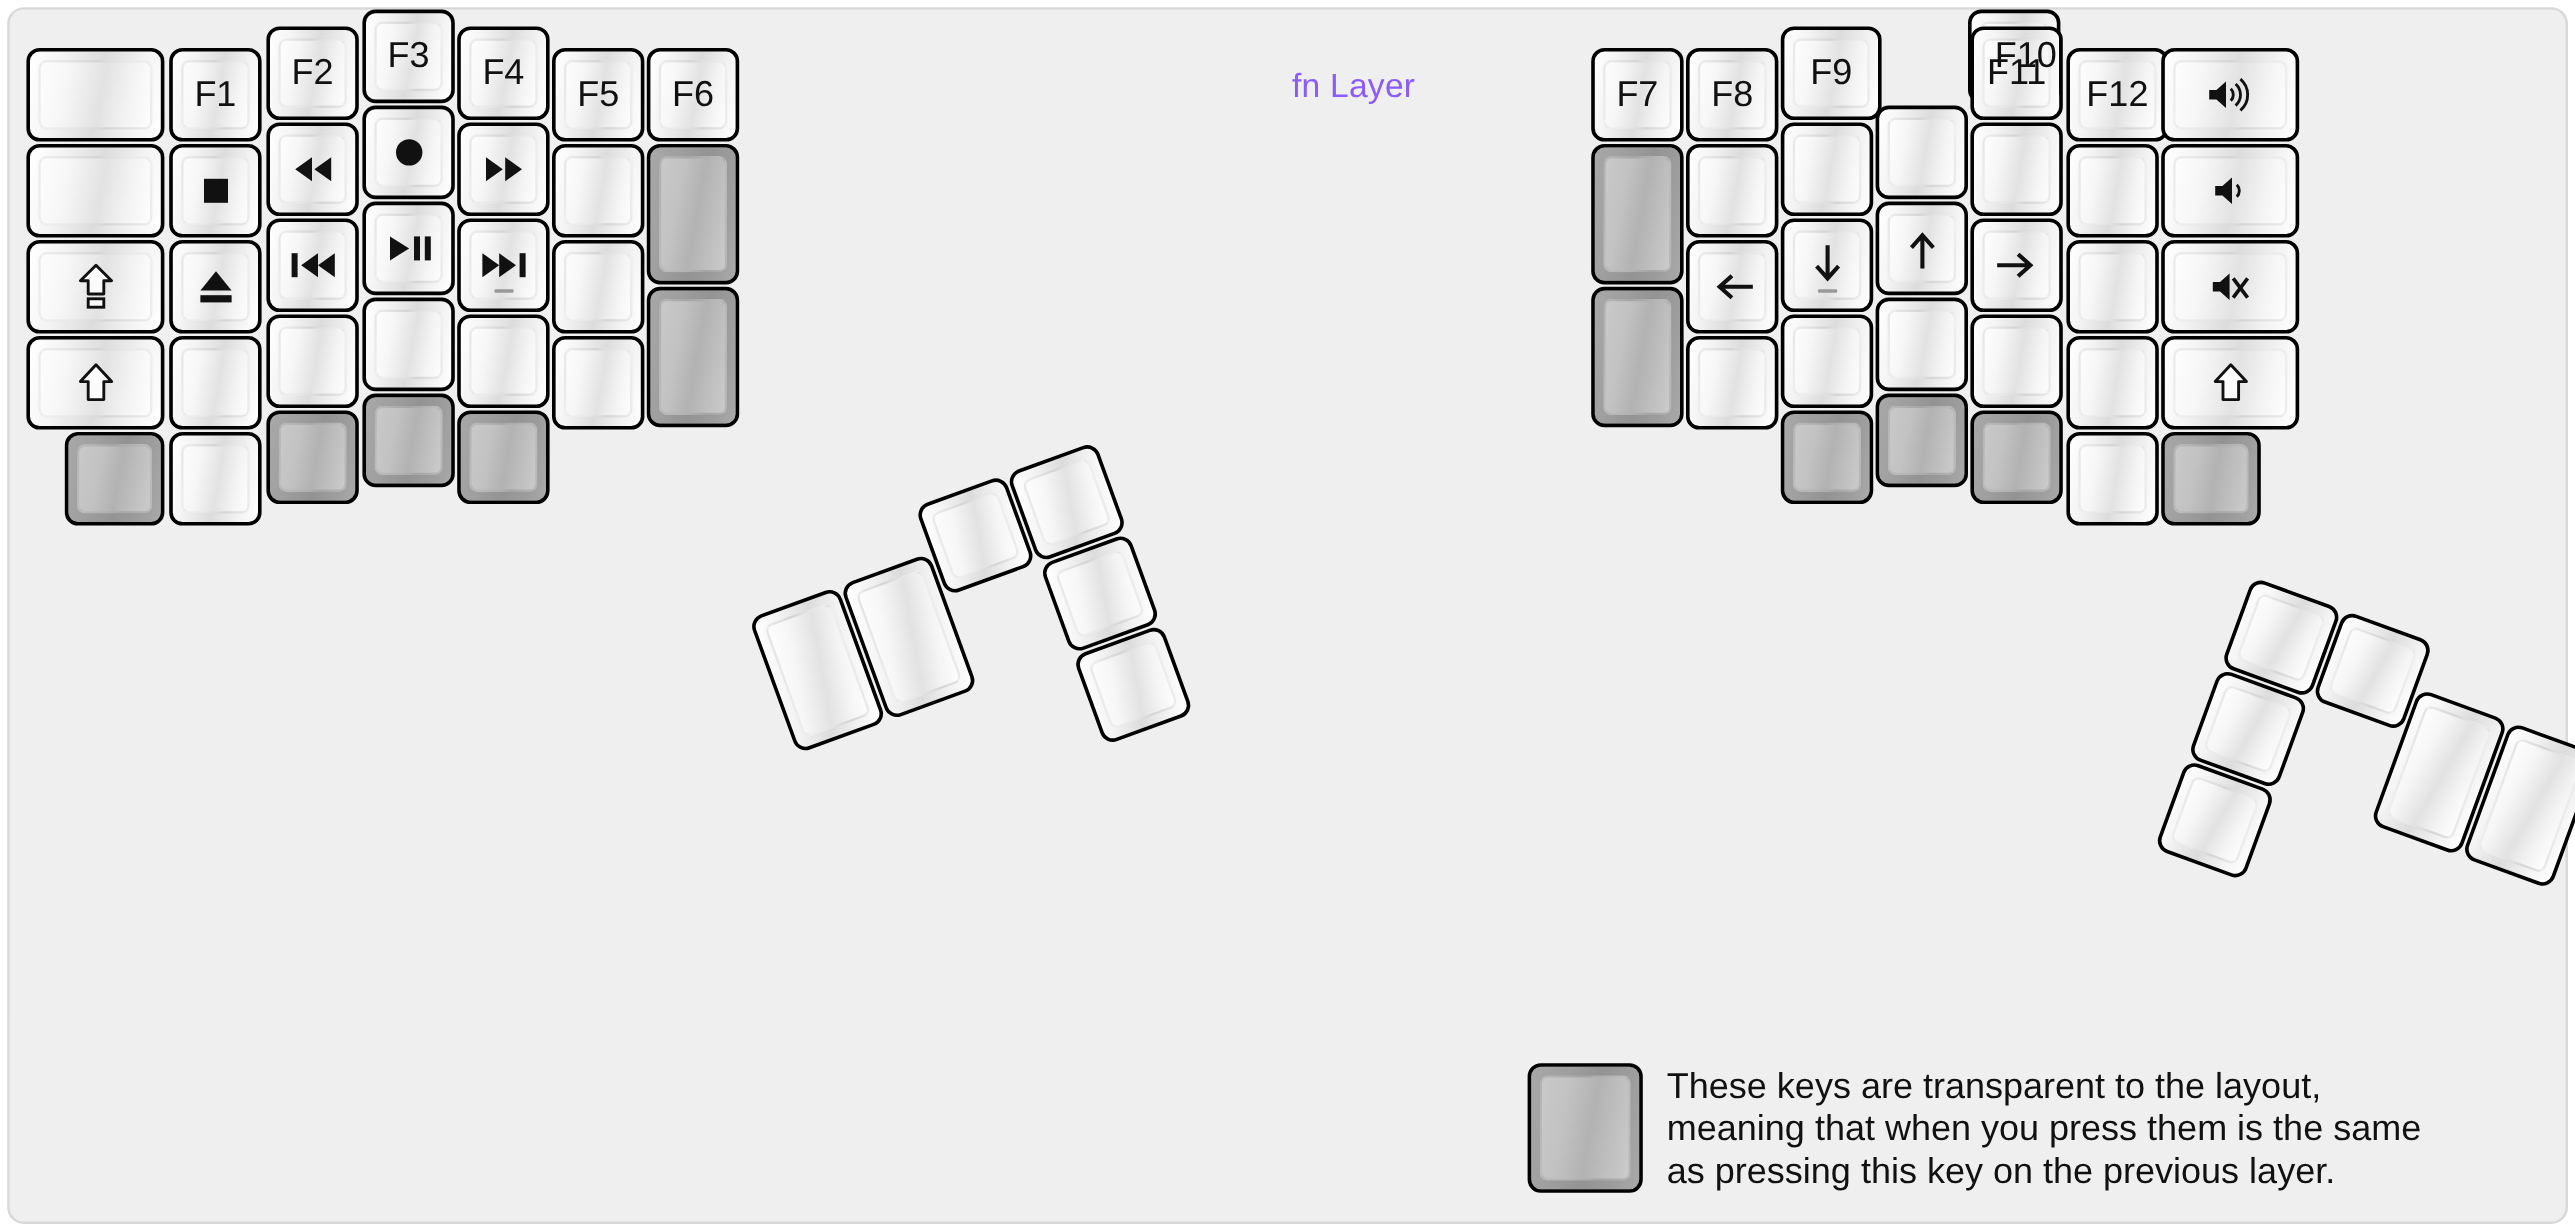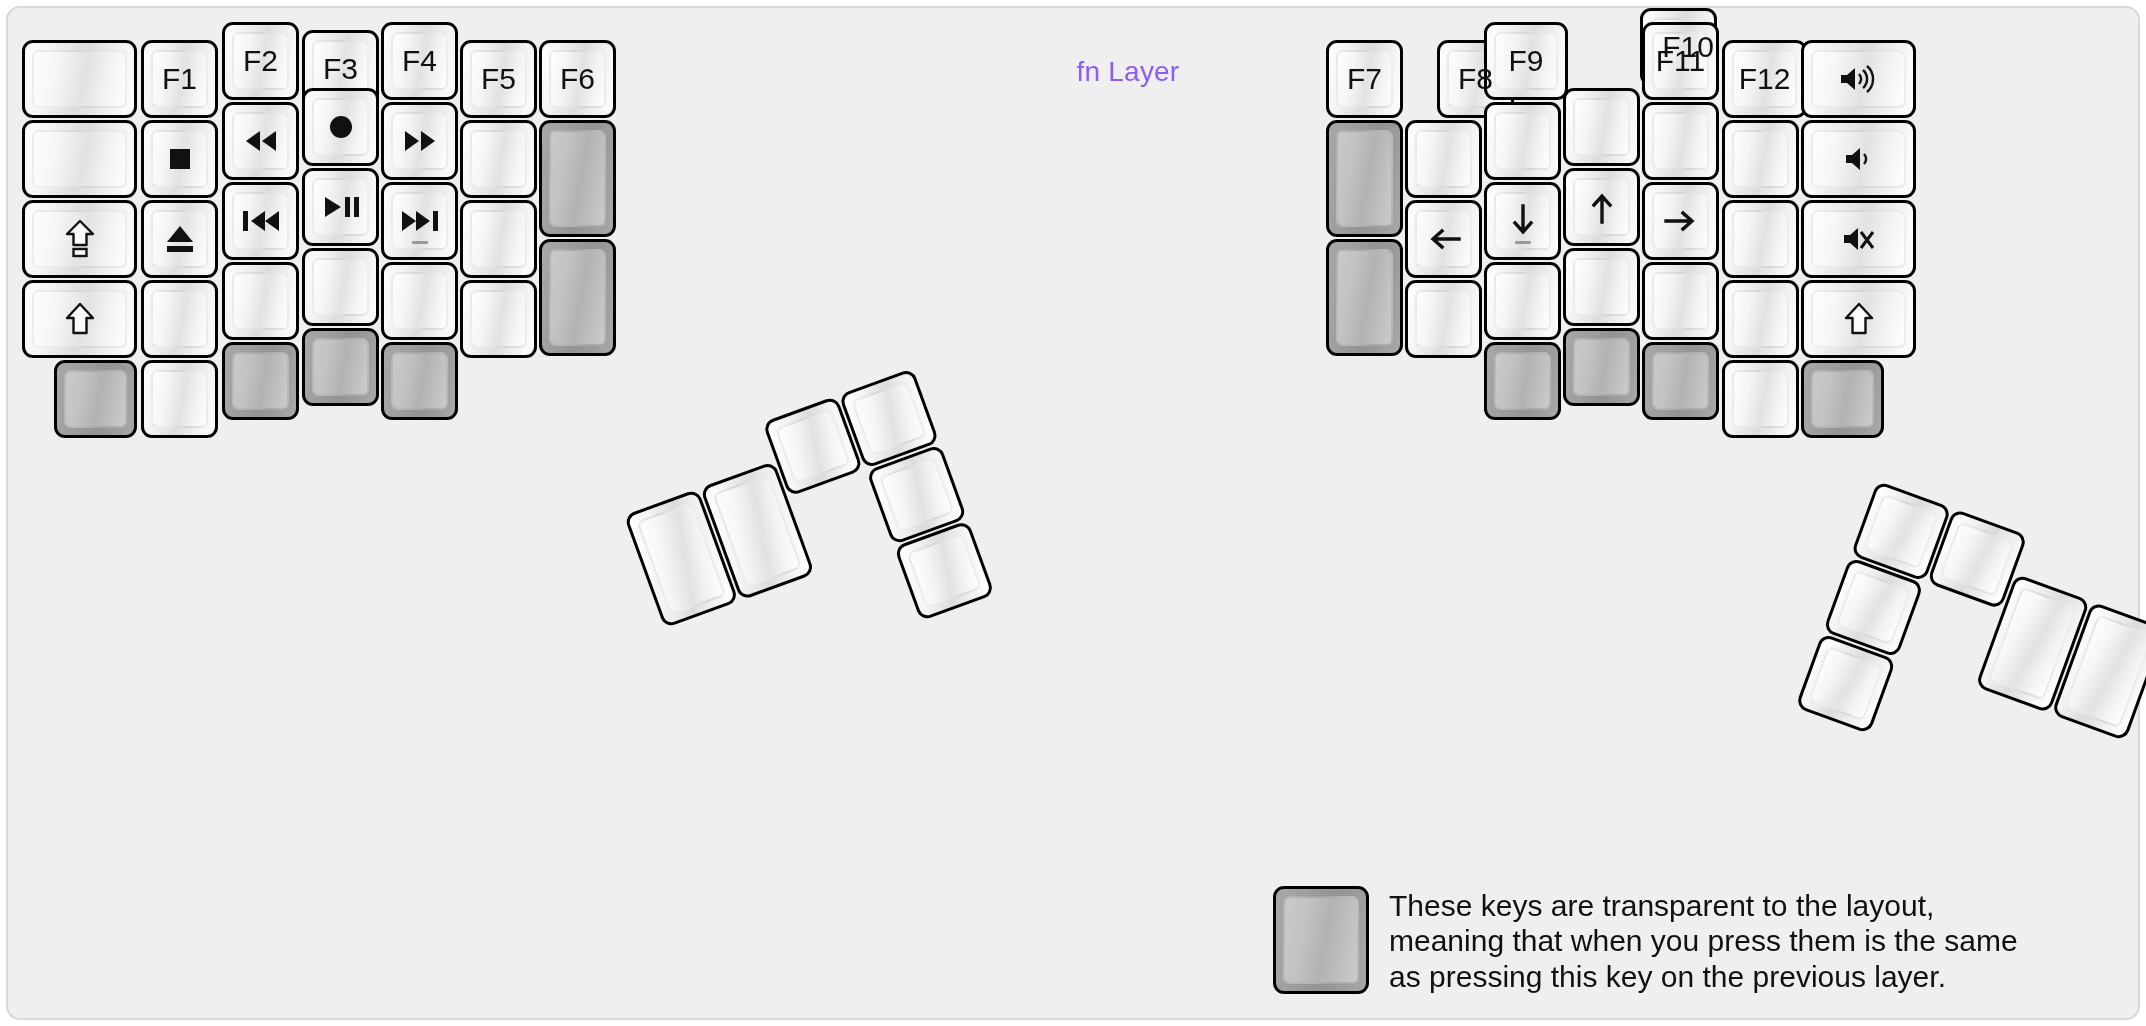--- a/index.html
+++ b/index.html
@@ -152,21 +152,21 @@
         <span class="glyph">
           <svg width="44" height="26" viewBox="0 0 44 26">
             <rect x="4" y="3" width="5" height="20" fill="#111"></rect>
       <path d="M26 3 L26 23 L12 13 Z" fill="#111"></path>
             <path d="M40 3 L40 23 L26 13 Z" fill="#111"></path>
           </svg>
         </span>
       </div>
       <div class="key" style="left: 214px; top: 254px; width: 77px; height: 78px;"></div>
       <div class="key trans" style="left: 214px; top: 334px; width: 77px; height: 78px;"></div>
-      <div class="key" style="left: 294px; top: 0px; width: 77px; height: 78px; margin-top: 22px;">
+      <div class="key" style="left: 294px; top: 0px; width: 77px; height: 78px;">
         <span class="lbl">F3</span>
       </div>
       <div class="key" style="left: 294px; top: 80px; width: 77px; height: 78px;">
         <span class="glyph">
           <svg width="28" height="28" viewBox="0 0 28 28">
             <circle cx="14" cy="14" r="11" fill="#111"></circle>
           </svg>
         </span>
       </div>
       <div class="key" style="left: 294px; top: 160px; width: 77px; height: 78px;">
@@ -222,21 +222,21 @@
         <div class="key" style="left: 243px; top: 81px; width: 79px; height: 79px;"></div>
         <div class="key" style="left: 243px; top: 162px; width: 79px; height: 79px;"></div>
       </div>
     </div>
   <div id="right-half">
       <div class="key" style="left: 1318px; top: 32px; width: 77px; height: 78px;">
         <span class="lbl">F7</span>
       </div>
       <div class="key trans" style="left: 1318px; top: 112px; width: 77px; height: 117px;"></div>
       <div class="key trans" style="left: 1318px; top: 231px; width: 77px; height: 117px;"></div>
-      <div class="key" style="left: 1397px; top: 32px; width: 77px; height: 78px; margin-left: 32px;">
+      <div class="key" style="left: 1397px; top: 32px; width: 77px; height: 78px;">
         <span class="lbl">F8</span>
       </div>
       <div class="key" style="left: 1397px; top: 112px; width: 77px; height: 78px;"></div>
       <div class="key" style="left: 1397px; top: 192px; width: 77px; height: 78px;">
         <span class="glyph">
           <svg width="36" height="26" viewBox="0 0 36 26">
             <path d="M33 13 L8 13 M16 5 L7 13 L16 21" stroke="#111" stroke-width="3.4" fill="none" stroke-linecap="square" stroke-linejoin="miter"></path>
           </svg>
         </span>
       </div>

